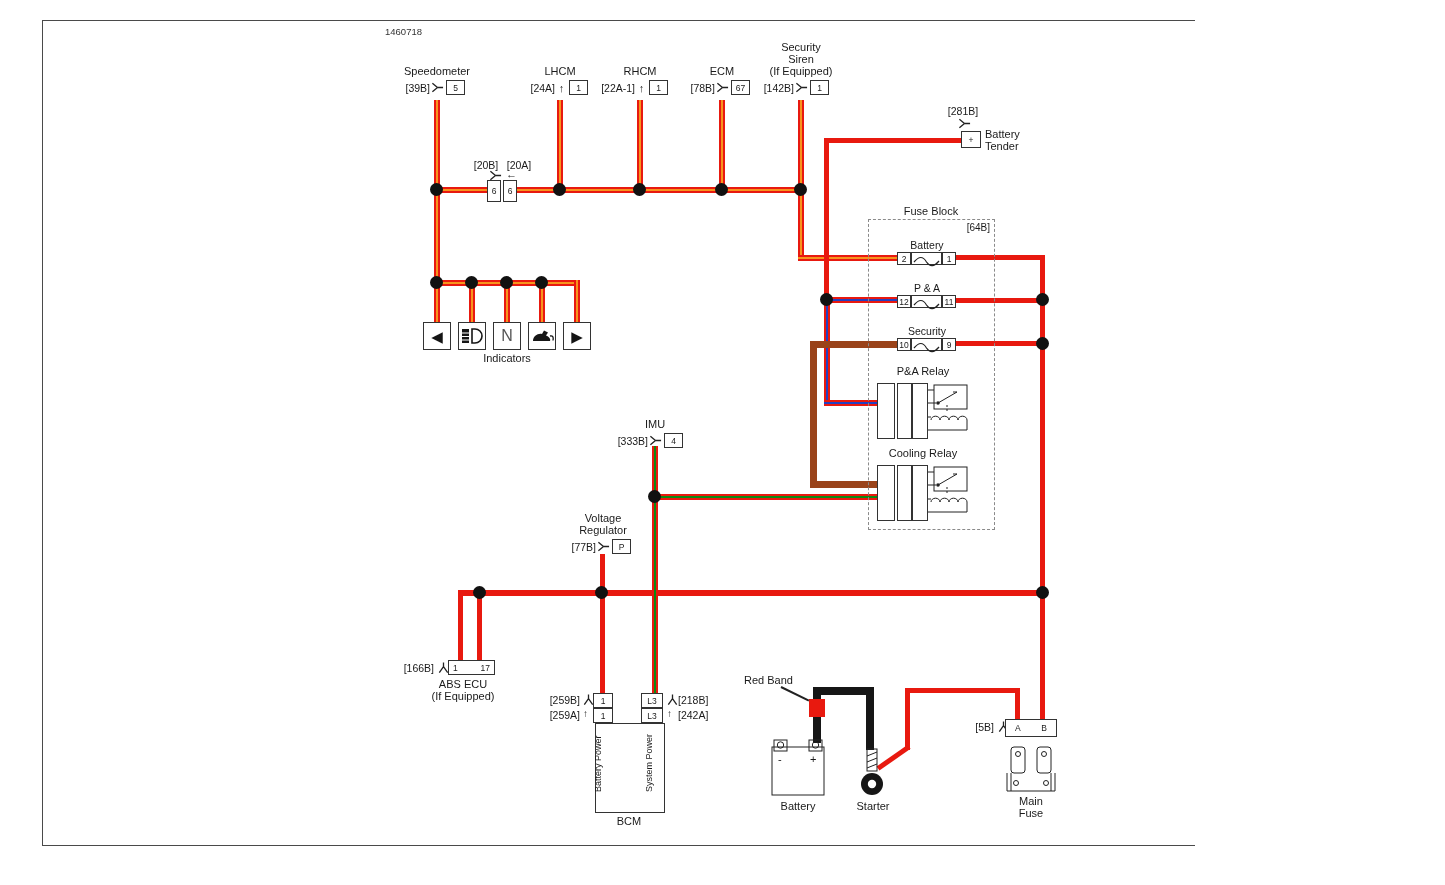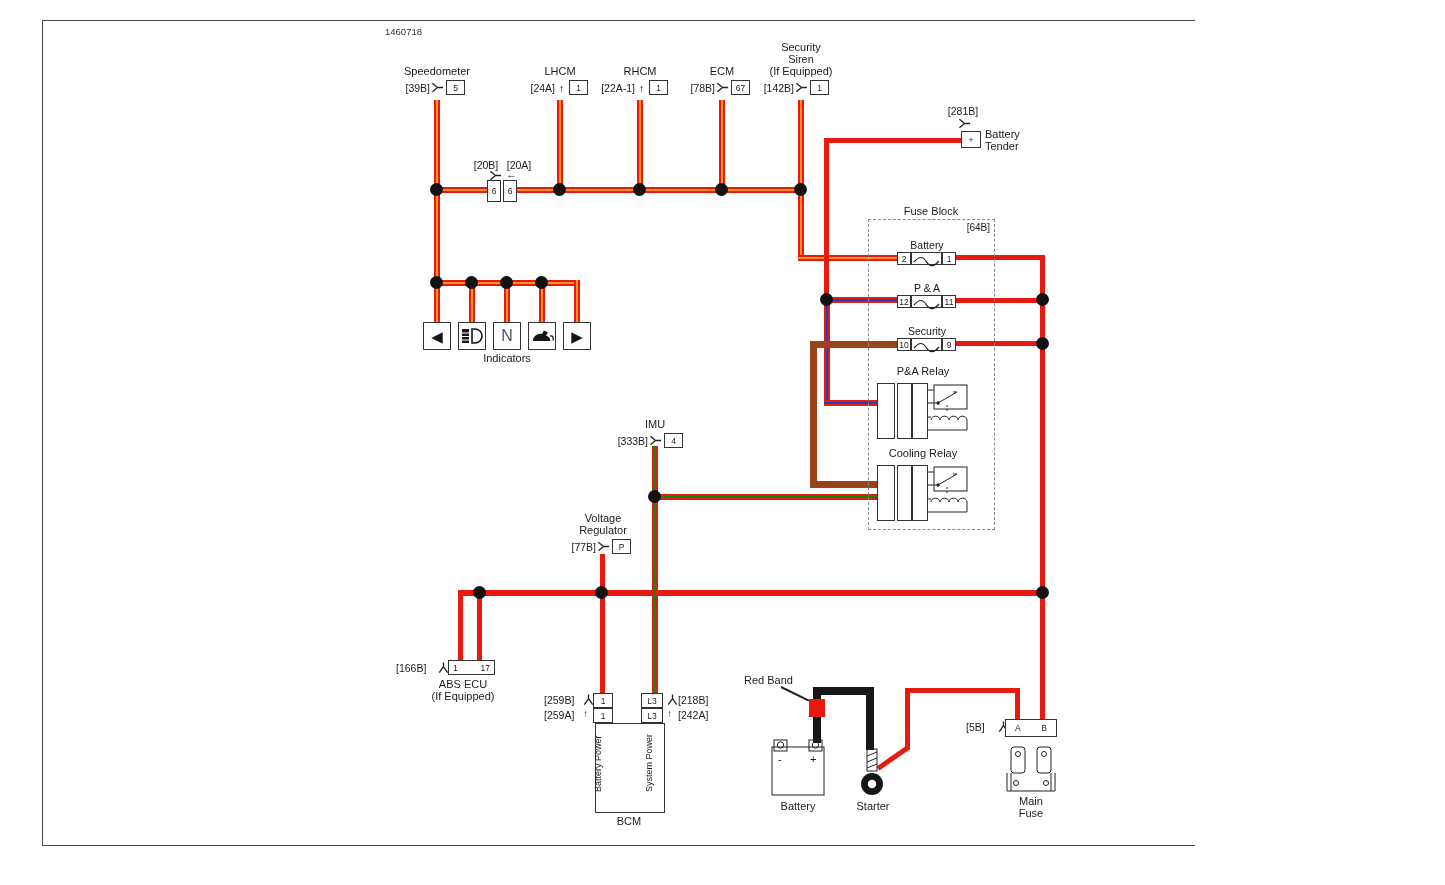--- a/index.html
+++ b/index.html
@@ -31,21 +31,21 @@
   .wl{position:absolute;width:30px;text-align:center;font-size:8px;font-weight:bold;line-height:12px;white-space:nowrap;}
   .wl.v{transform:rotate(-90deg);}
   .wl.h{background:#fff;}
   .wl.dg{transform:rotate(-35deg);}
 
   
   .pin{position:absolute;box-sizing:border-box;border:1px solid #333;background:#fff;
        font-size:8.5px;display:flex;align-items:center;justify-content:center;}
   .lbl{position:absolute;font-size:11px;line-height:12px;}
   .ctr{text-align:center;}
-  .rt{}
+  .rt{text-align:right;}
 
   
   .tconn{position:absolute;top:40px;width:110px;height:56px;display:flex;flex-direction:column;
          justify-content:flex-end;align-items:stretch;font-size:11px;line-height:12px;}
   .tc-name{text-align:center;}
   .tc-row{display:flex;align-items:center;justify-content:flex-end;padding-right:27px;margin-top:2px;height:17px;}
   .tc-conn{font-size:10.5px;}
   .tc-pin{box-sizing:border-box;border:1px solid #333;width:19px;height:15px;margin-left:2px;
           display:flex;align-items:center;justify-content:center;font-size:8.5px;background:#fff;}
   .sym{width:13px;height:13px;margin-left:1px;flex:0 0 auto;}

